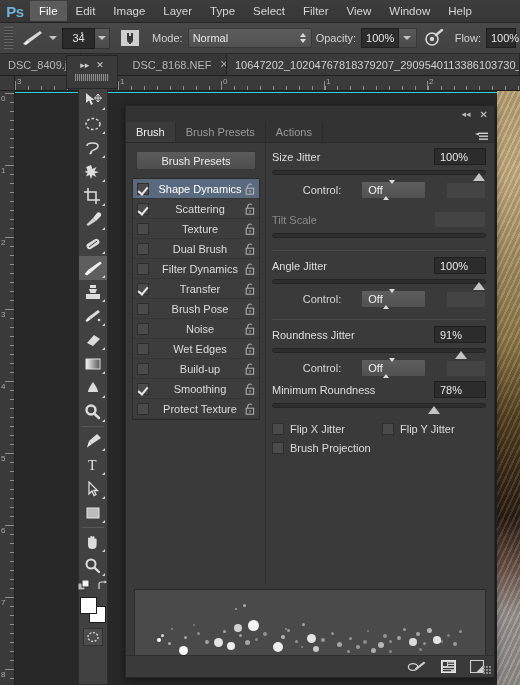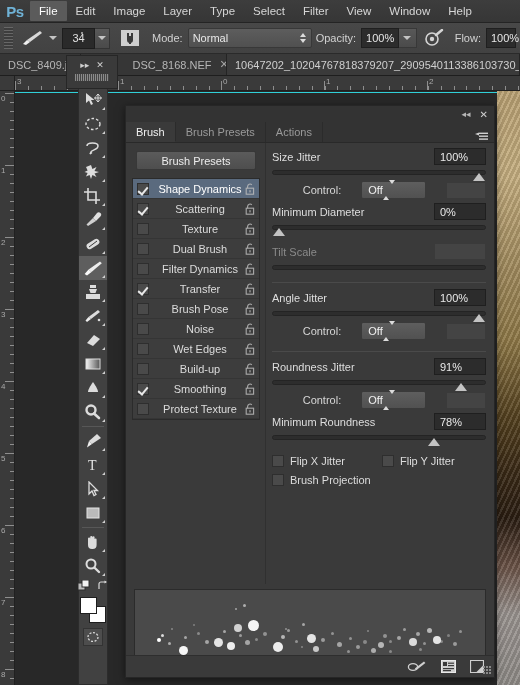--- a/index.html
+++ b/index.html
@@ -876,29 +876,20 @@
             <span class="ctrl-select">
               <span>Off</span>
               <span class="arrows">
                 <span class="ar-up"></span><span class="ar-dn"></span>
               </span>
             </span>
             <span class="ctrl-blank"></span>
           </div>
         </div>
 
-        <div class="sld-group">
-          <div class="sld-head">
-            <span class="sld-title">Minimum Diameter</span>
-            <span class="sld-val">0%</span>
-          </div>
-          <div class="track">
-            <span class="thumb" style="left:0"></span>
-          </div>
-        </div>
 
         <div class="sld-group" style="margin-top:8px">
           <div class="sld-head">
             <span class="sld-title dim">Tilt Scale</span>
             <span class="sld-val empty"></span>
           </div>
           <div class="track"></div>
         </div>
 
         <div class="sld-sep"></div>

